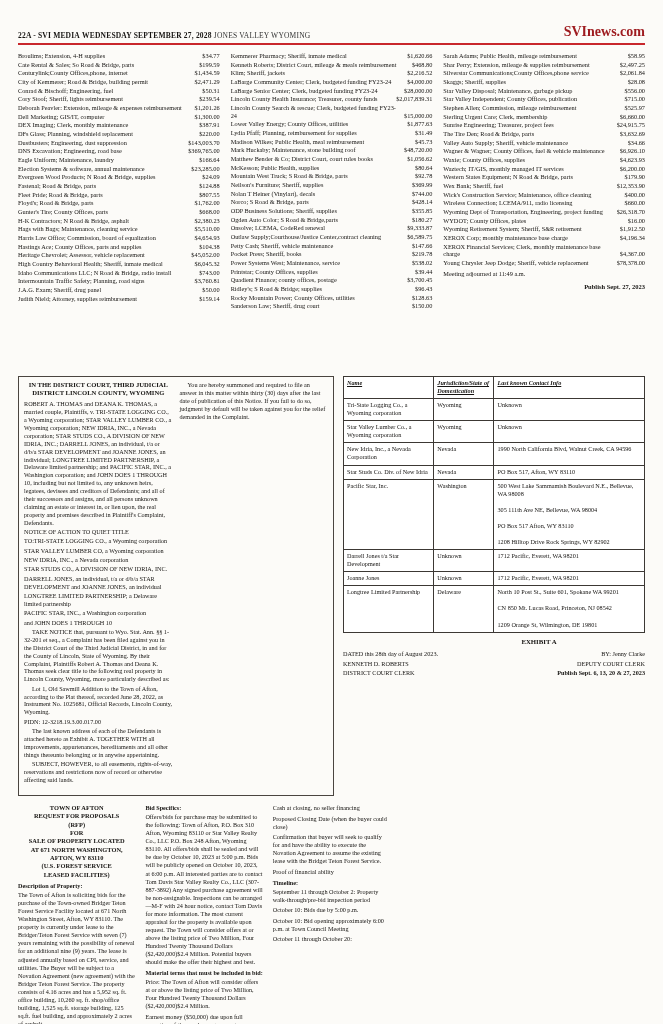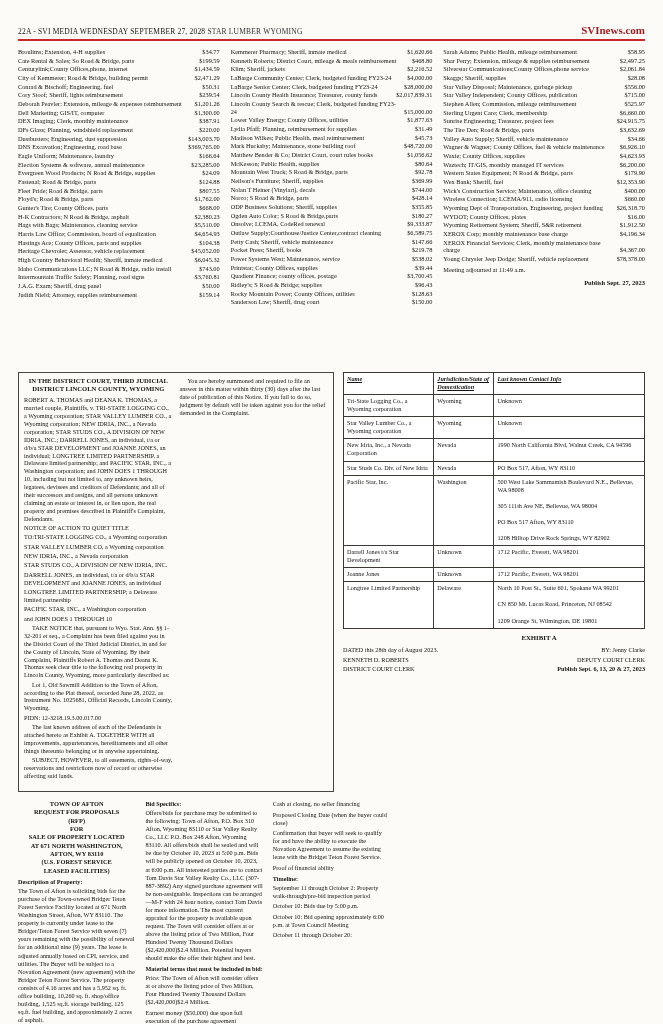--- a/index.html
+++ b/index.html
@@ -18,23 +18,23 @@
     position:relative;
   }
 
   
   .masthead {
     display:flex; justify-content:space-between; align-items:flex-end;
     border-bottom:2px solid #c8272c;
     padding-bottom:3px;
   }
   .mast-left { font-size:7.5px; letter-spacing:.2px; }
-  .mast-bold { font-weight:normal; }
+  .mast-bold { font-weight:bold; }
   .mast-reg { font-weight:normal; color:#333; }
-  .site { font-size:11px; font-weight:bold; color:#9e1b1f; }
+  .site { font-size:14px; font-weight:bold; color:#9e1b1f; }
 
   
   .expenses {
     display:flex; gap:11px;
     margin-top:7px;
     height:318px;
     overflow:hidden;
   }
   .exp-col { flex:1 1 0; font-size:6.3px; line-height:1.22; min-width:0; }
   .exp-row {
@@ -101,21 +101,21 @@
 </style>
 </head>
 <body>
 
 <div class="page">
 
   <header class="masthead">
     <div class="mast-left">
       <span class="mast-bold">22A - SVI MEDIA</span>
       <span class="mast-bold">WEDNESDAY SEPTEMBER 27, 2028</span>
-      <span class="mast-reg">STAR LUMBER WYOMING</span>
+      <span class="mast-reg">JONES VALLEY WYOMING</span>
     </div>
     <div class="site">SVInews.com</div>
   </header>
 
   <section class="expenses">
     <div class="exp-col">
         <div class="exp-row">
           <span class="exp-desc">Broulims; Extension, 4-H supplies</span>
           <span class="exp-amt">$34.77</span>
         </div>

